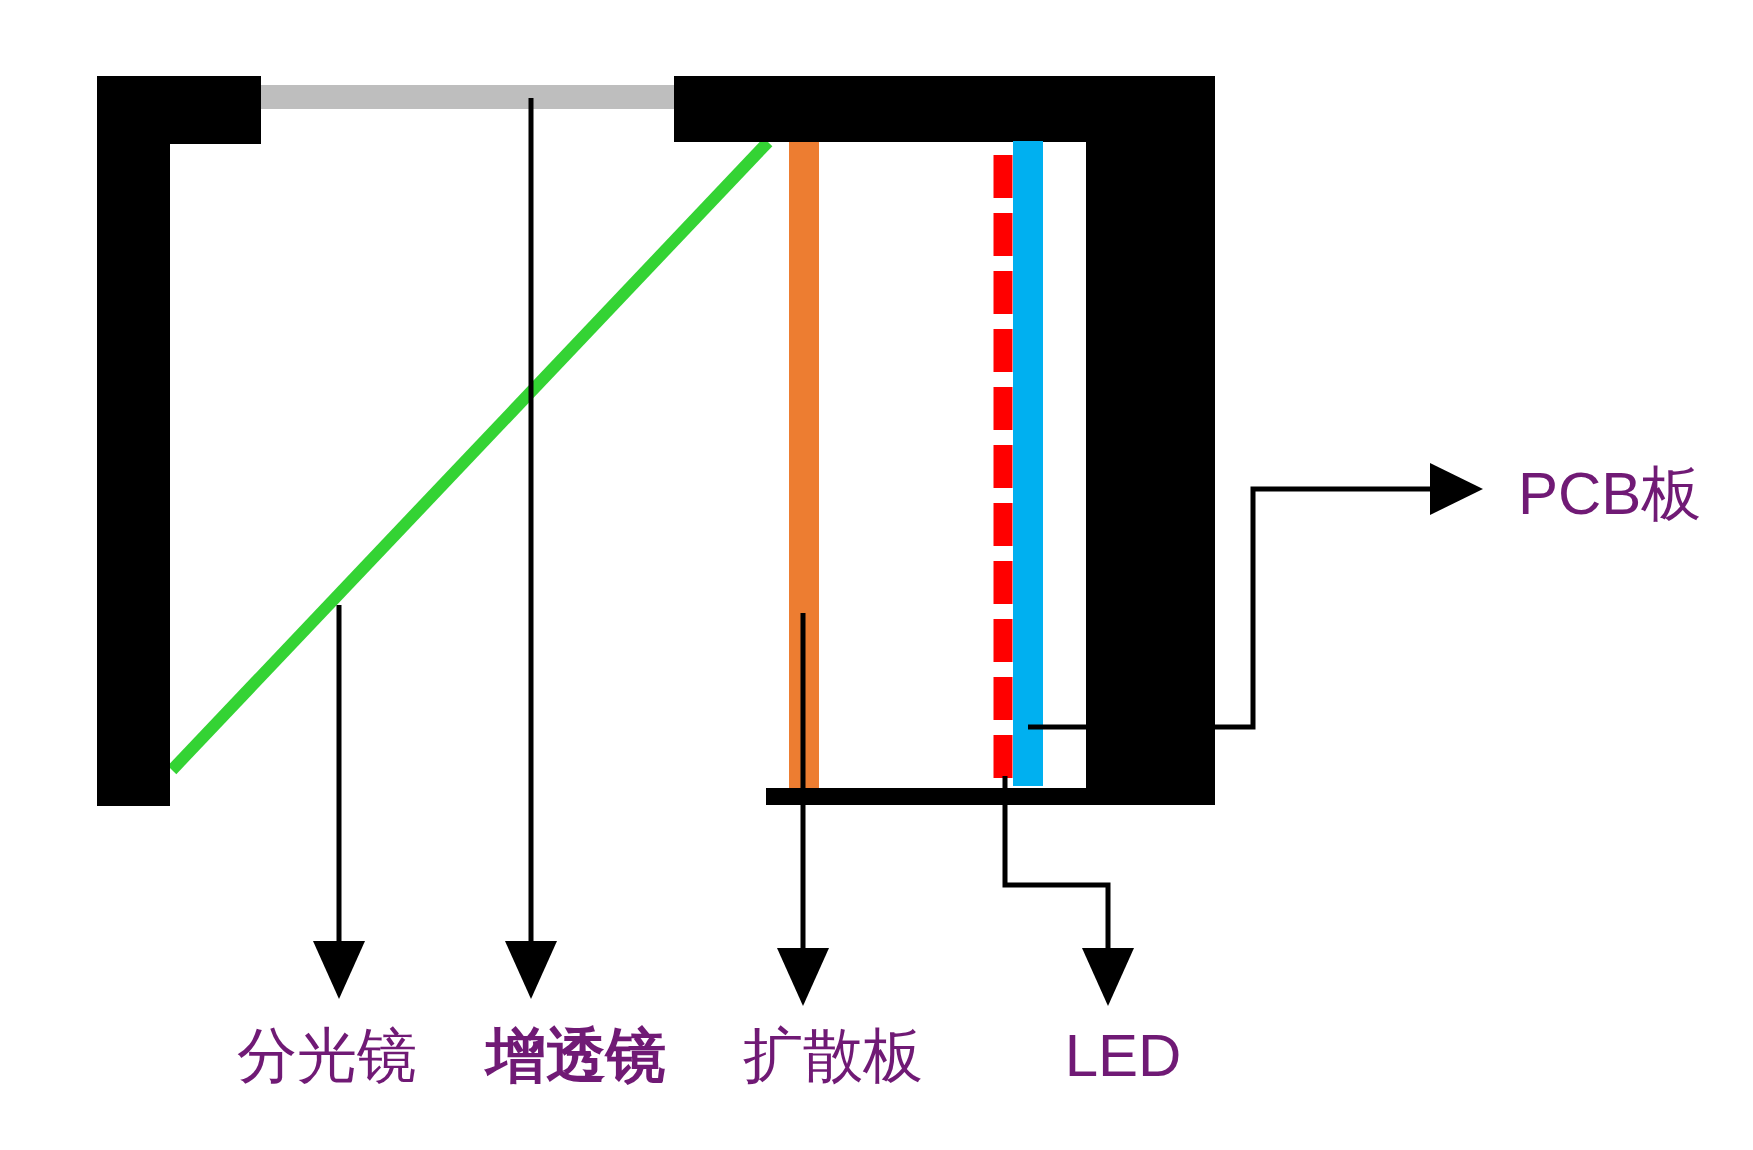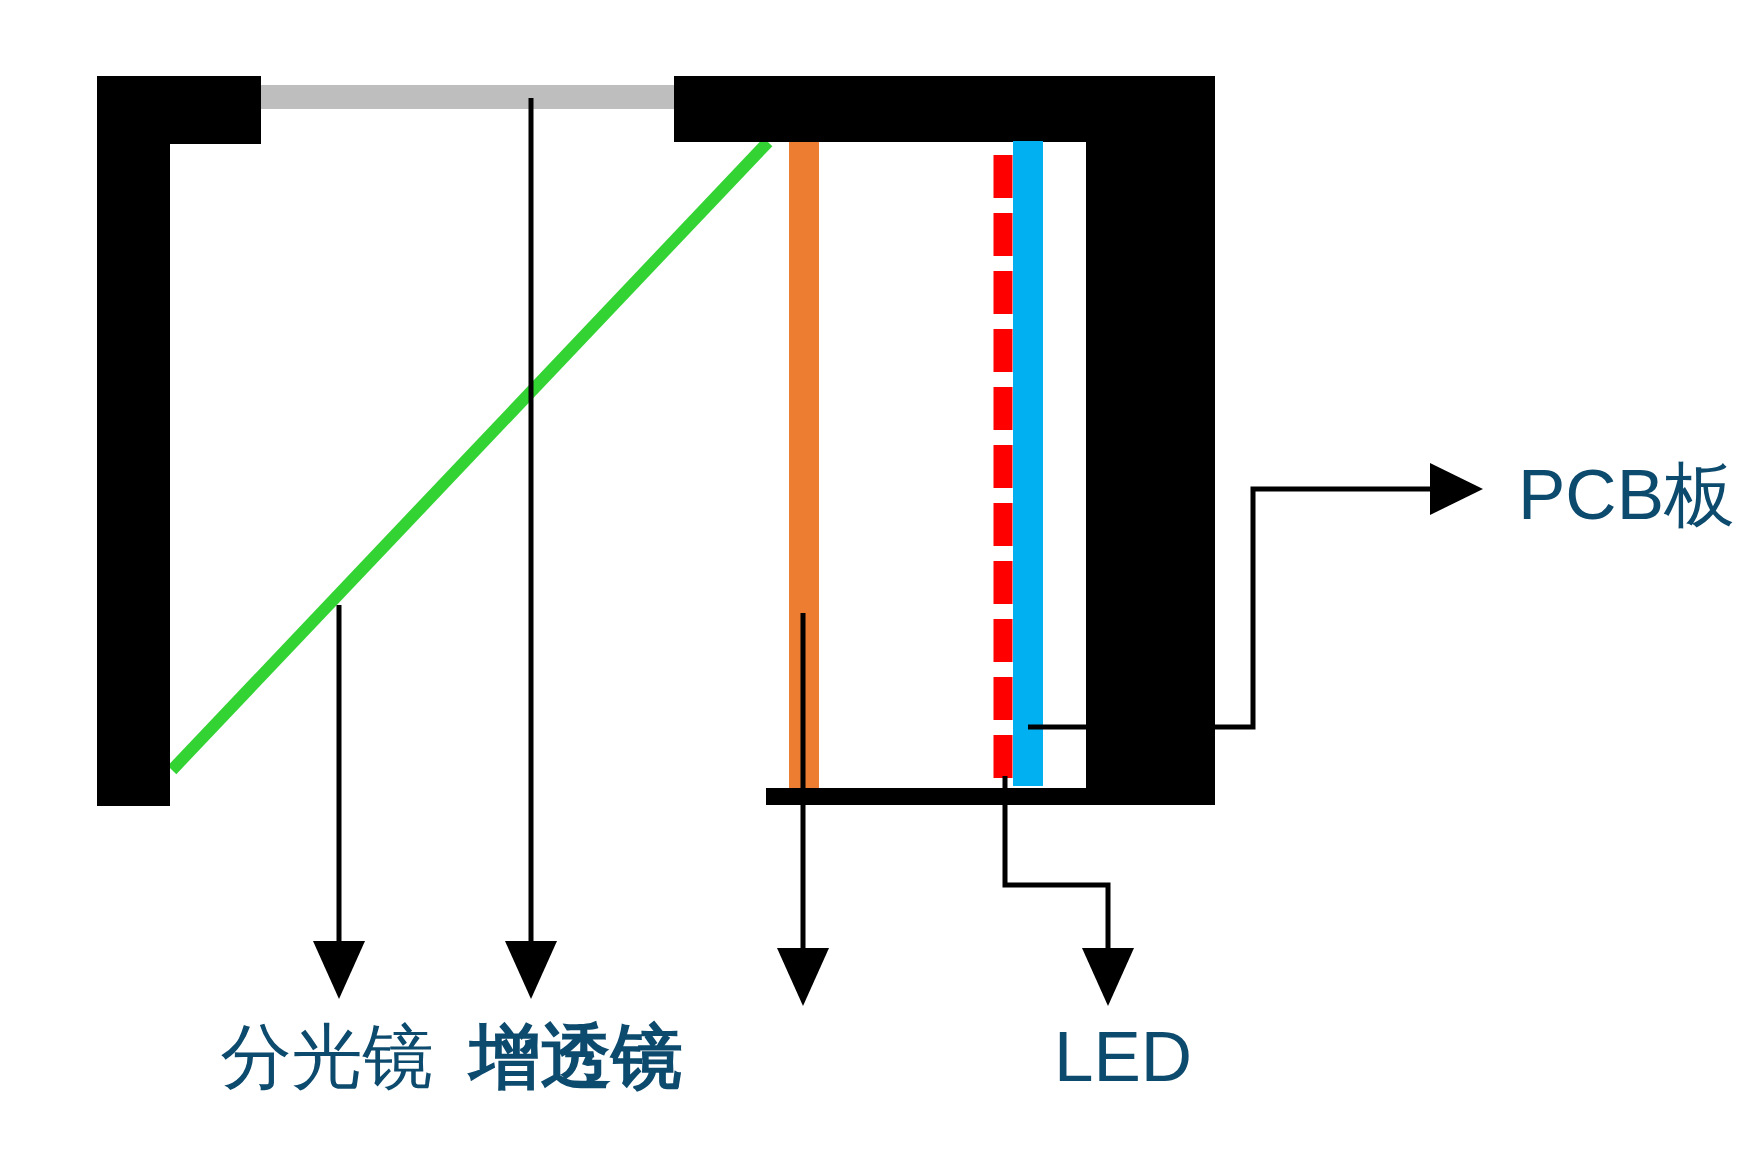--- a/index.html
+++ b/index.html
@@ -7,23 +7,23 @@
     position: relative;
     width: 1753px;
     height: 1150px;
     background: #ffffff;
     overflow: hidden;
     font-family: "Liberation Sans", "DejaVu Sans", sans-serif;
   }
   .canvas svg { position: absolute; left: 0; top: 0; }
   .diagram-label {
     position: absolute;
-    font-size: 71px;
+    font-size: 60px;
     line-height: 1;
-    color: #0c4a6e;
+    color: #701a75;
     white-space: nowrap;
     transform: translate(-50%, -50%);
   }
   .diagram-label.left-anchored {
     transform: translate(0, -50%);
   }
 </style>
 </head>
 <body>
 
@@ -57,18 +57,19 @@
     <polygon points="505,941 557,941 531,999" fill="#000000"></polygon>
     <polygon points="777,948 829,948 803,1006" fill="#000000"></polygon>
     <polygon points="1082,948 1134,948 1108,1006" fill="#000000"></polygon>
     <polygon points="1430,463 1430,515 1483,489" fill="#000000"></polygon>
   </svg>
 
   <div class="diagram-label" style="left:327px; top:1056px;">分光镜</div>
 
   <div class="diagram-label" style="left:576px; top:1056px;font-weight:bold;">增透镜</div>
 
+  <div class="diagram-label" style="left:833px; top:1056px;">扩散板</div>
 
   <div class="diagram-label" style="left:1123px; top:1056px;">LED</div>
 
   <div class="diagram-label left-anchored" style="left:1518px; top:494px;">PCB板</div>
 
 </div>
 
 </body></html>

